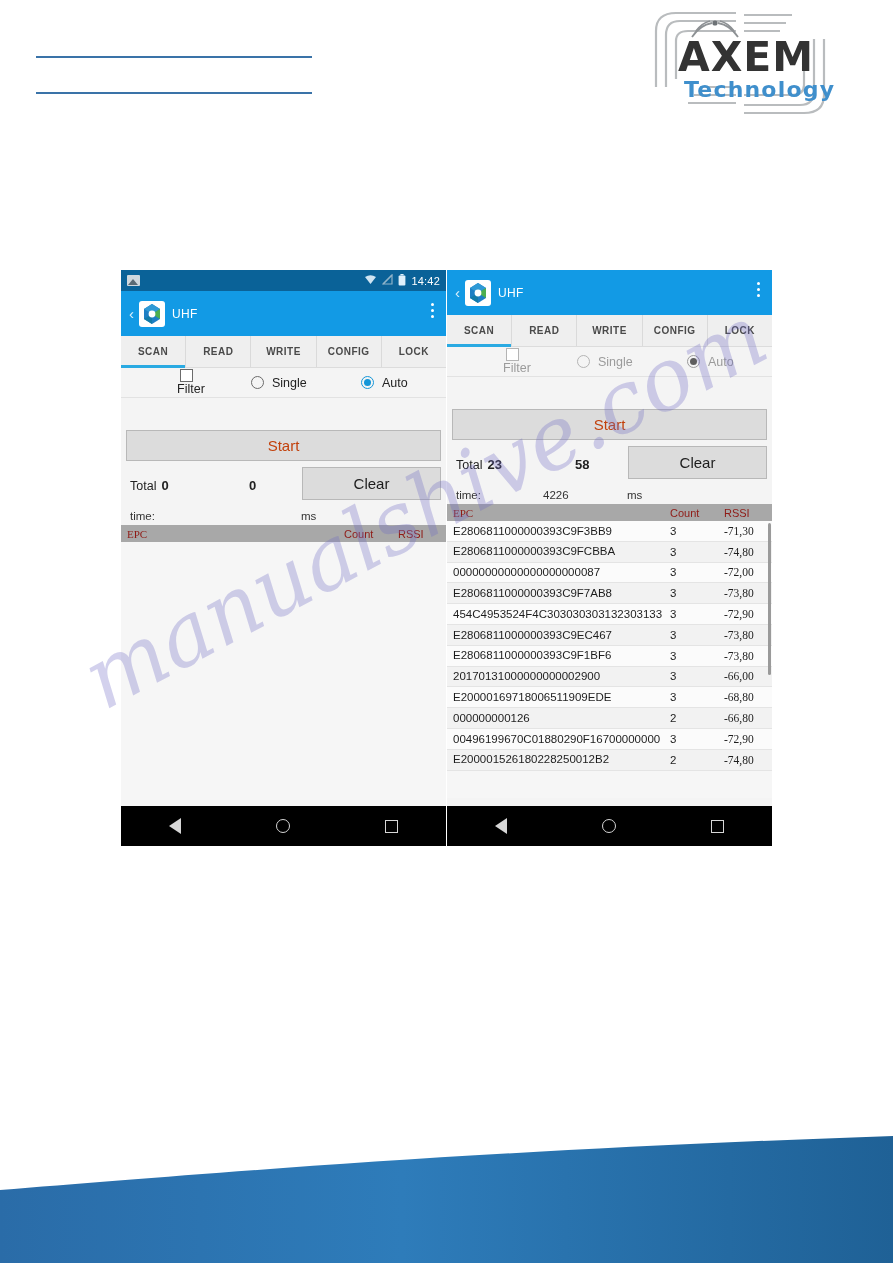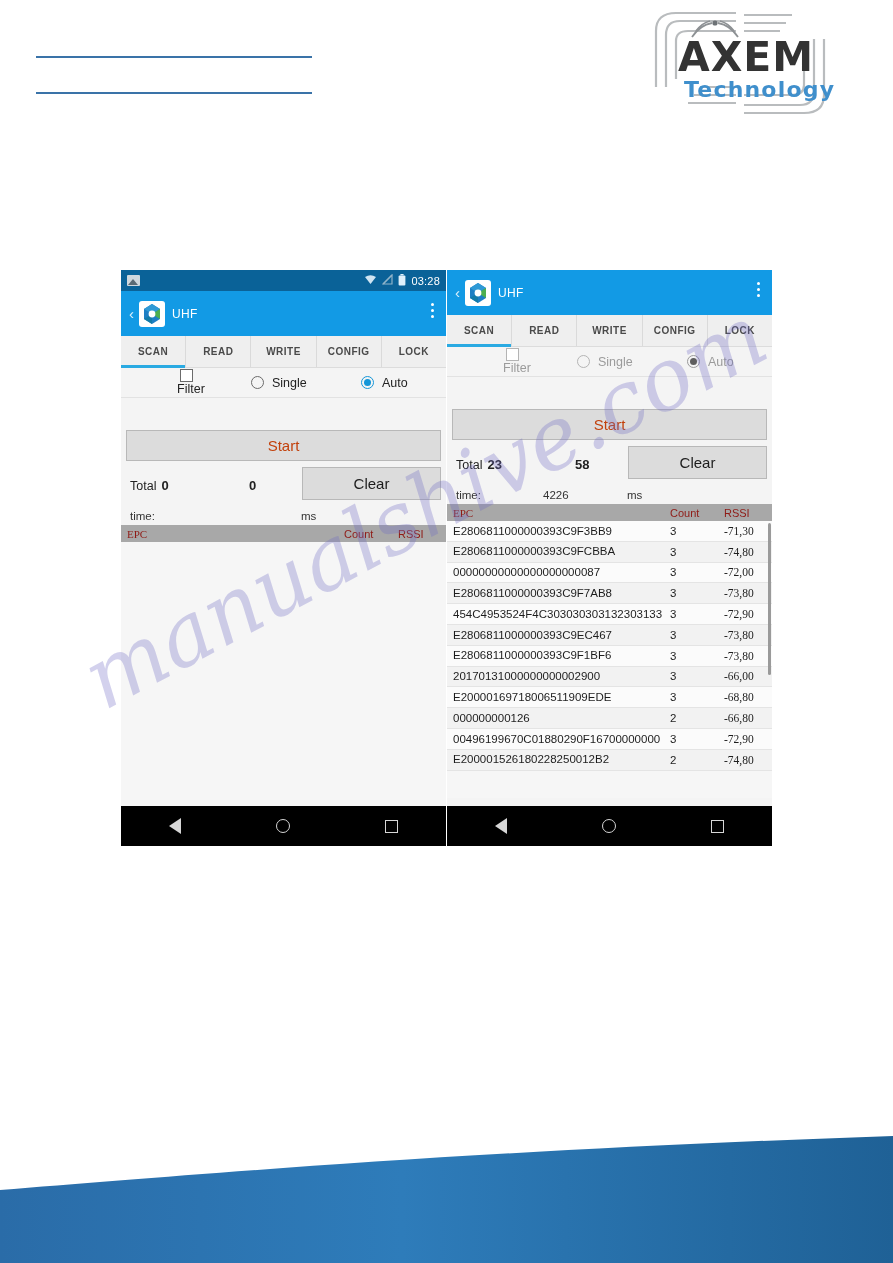--- a/index.html
+++ b/index.html
@@ -189,21 +189,21 @@
               <path d="M1 3 Q6.5 -0.5 12 3 L6.5 10 Z" fill="#cfe4f2"></path>
             </svg></span>
           <span><svg width="11" height="11" viewBox="0 0 11 11">
               <path d="M1 10 L10 10 L10 1 Z" fill="none" stroke="#8fb3c9" stroke-width="1.2"></path>
               <line x1="1" y1="10" x2="10" y2="1" stroke="#8fb3c9" stroke-width="1.2"></line>
             </svg></span>
           <span><svg width="8" height="12" viewBox="0 0 8 12">
               <rect x="2.4" y="0" width="3.2" height="1.4" fill="#dff0fb"></rect>
               <rect x="0.6" y="1.4" width="6.8" height="10.2" rx="1" fill="#dff0fb"></rect>
             </svg></span>
-          <span class="sb-time">03:28</span>
+          <span class="sb-time">14:42</span>
         </div>
       </div>
       <div class="appbar">
         <span class="back-chev">‹</span>
         <span class="applogo"><svg width="26" height="26" viewBox="0 0 26 26">
             <rect x="0" y="0" width="26" height="26" rx="3" fill="#ffffff"></rect>
             <path d="M13 3 L21 8 L21 18 L13 23 L5 18 L5 8 Z" fill="#1d7fc4"></path>
             <path d="M13 3 L21 8 L13 13 L5 8 Z" fill="#2f9ad6"></path>
             <path d="M21 8 L21 18 L13 13 Z" fill="#4cae4f"></path>
             <path d="M5 18 L13 23 L13 13 Z" fill="#127ba8"></path>

